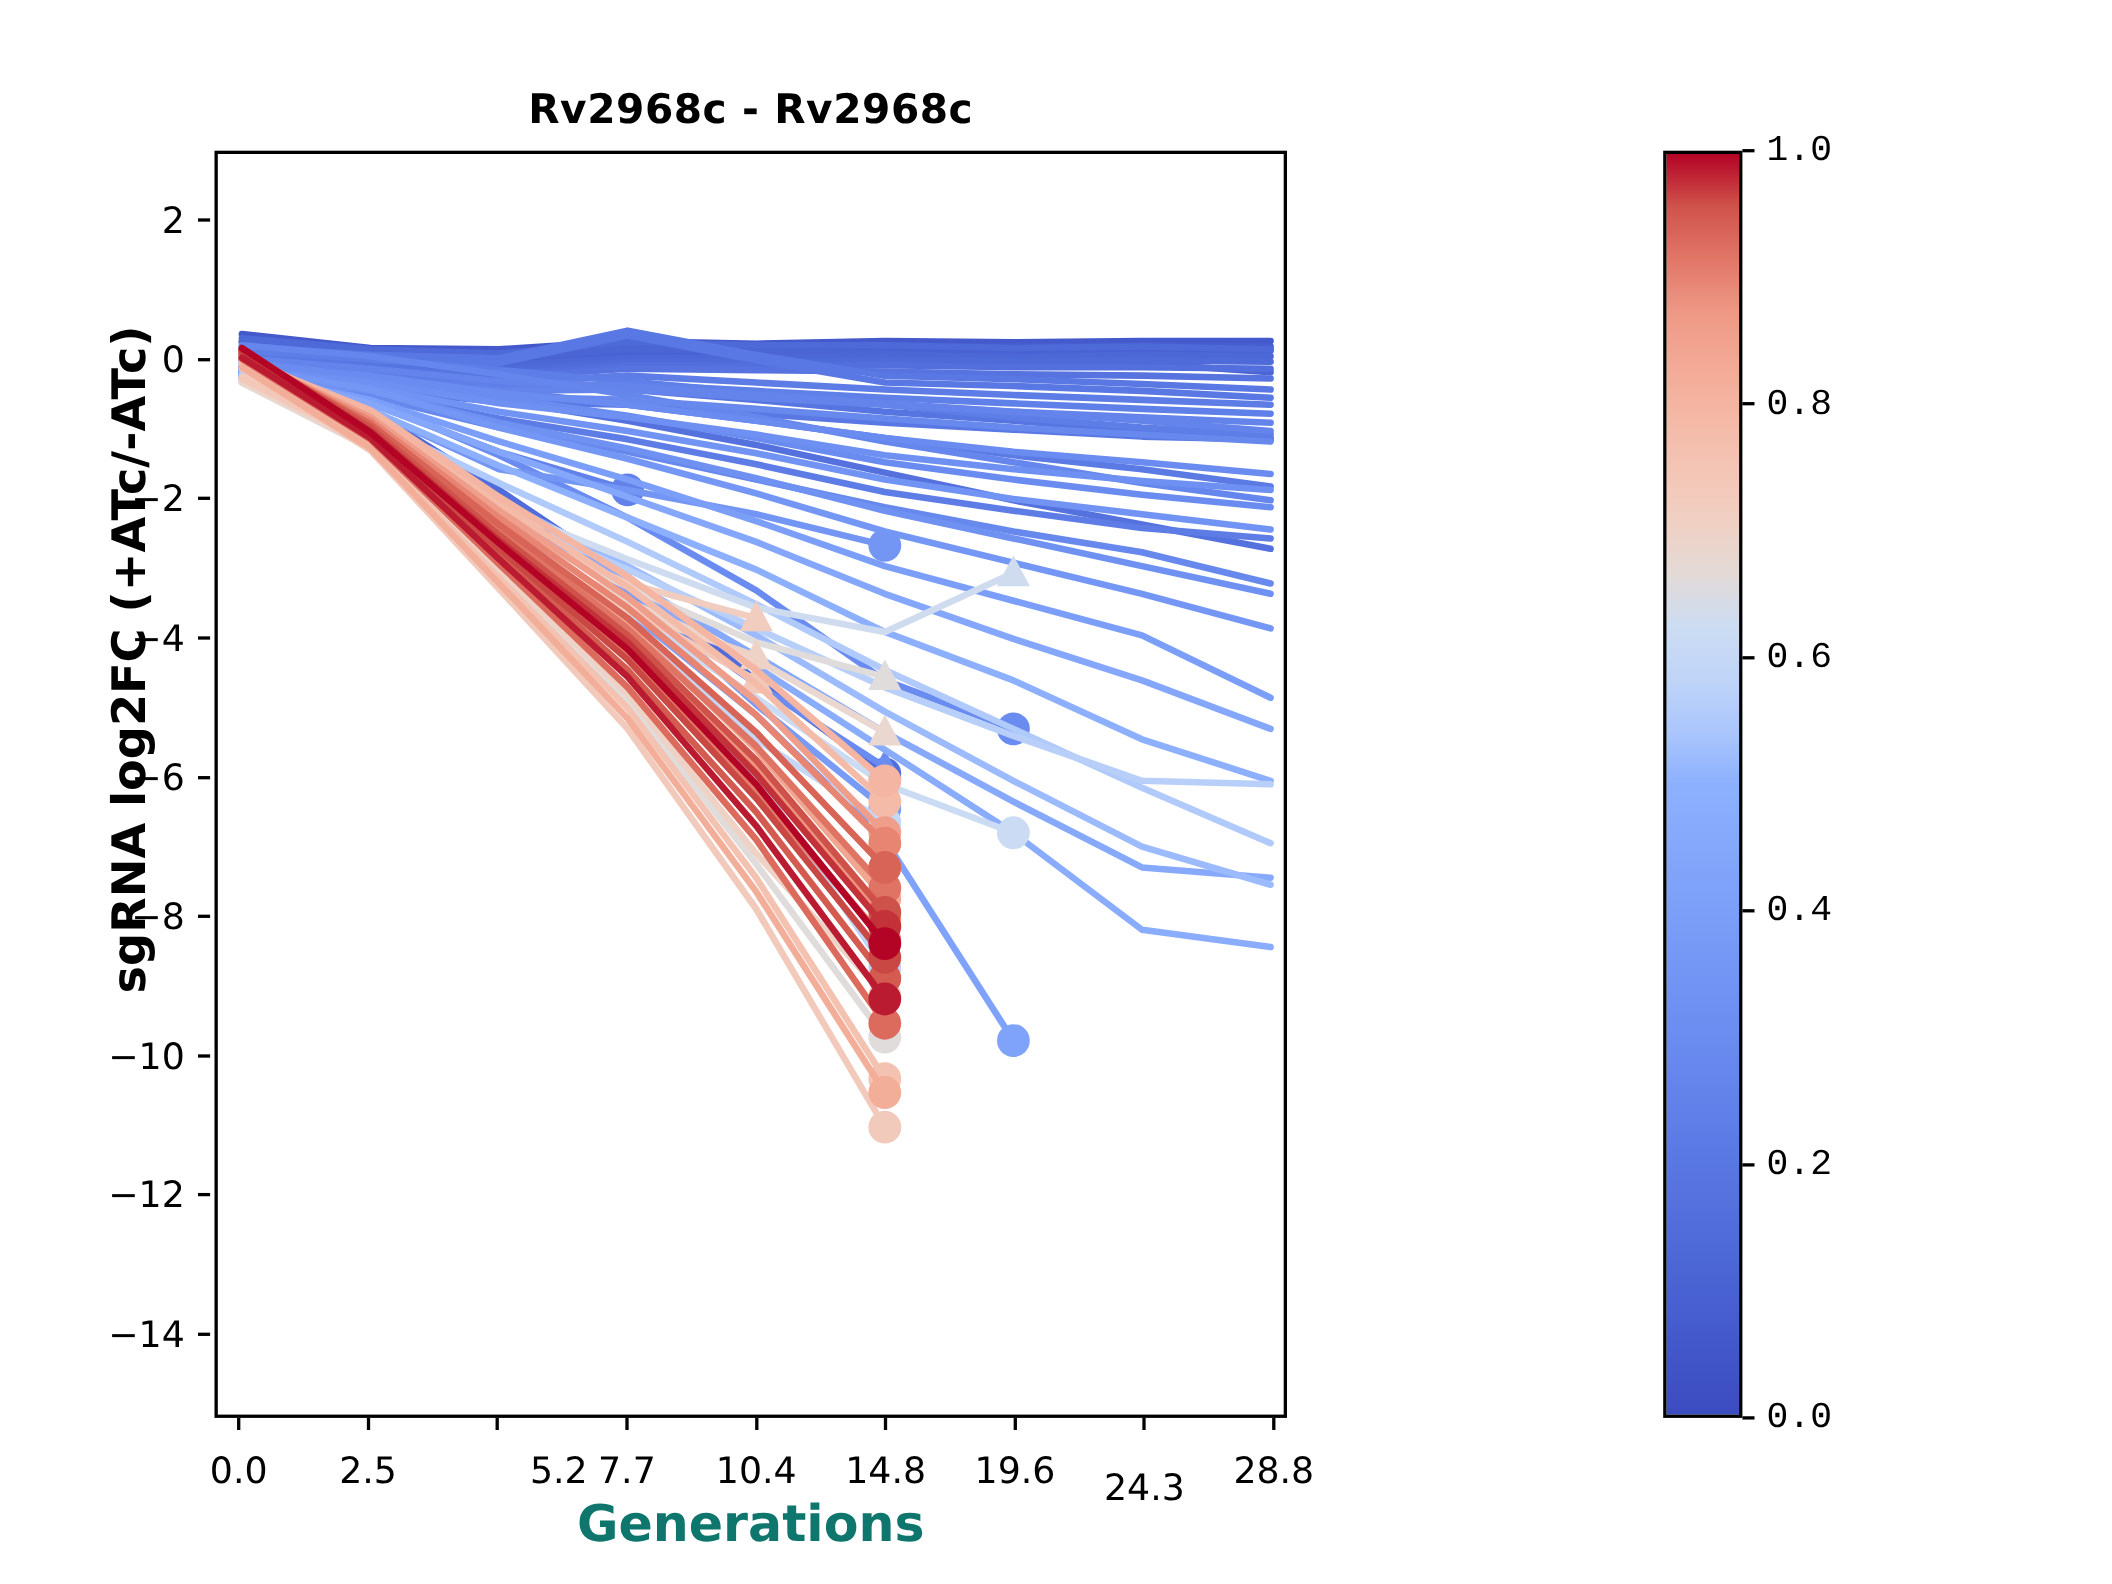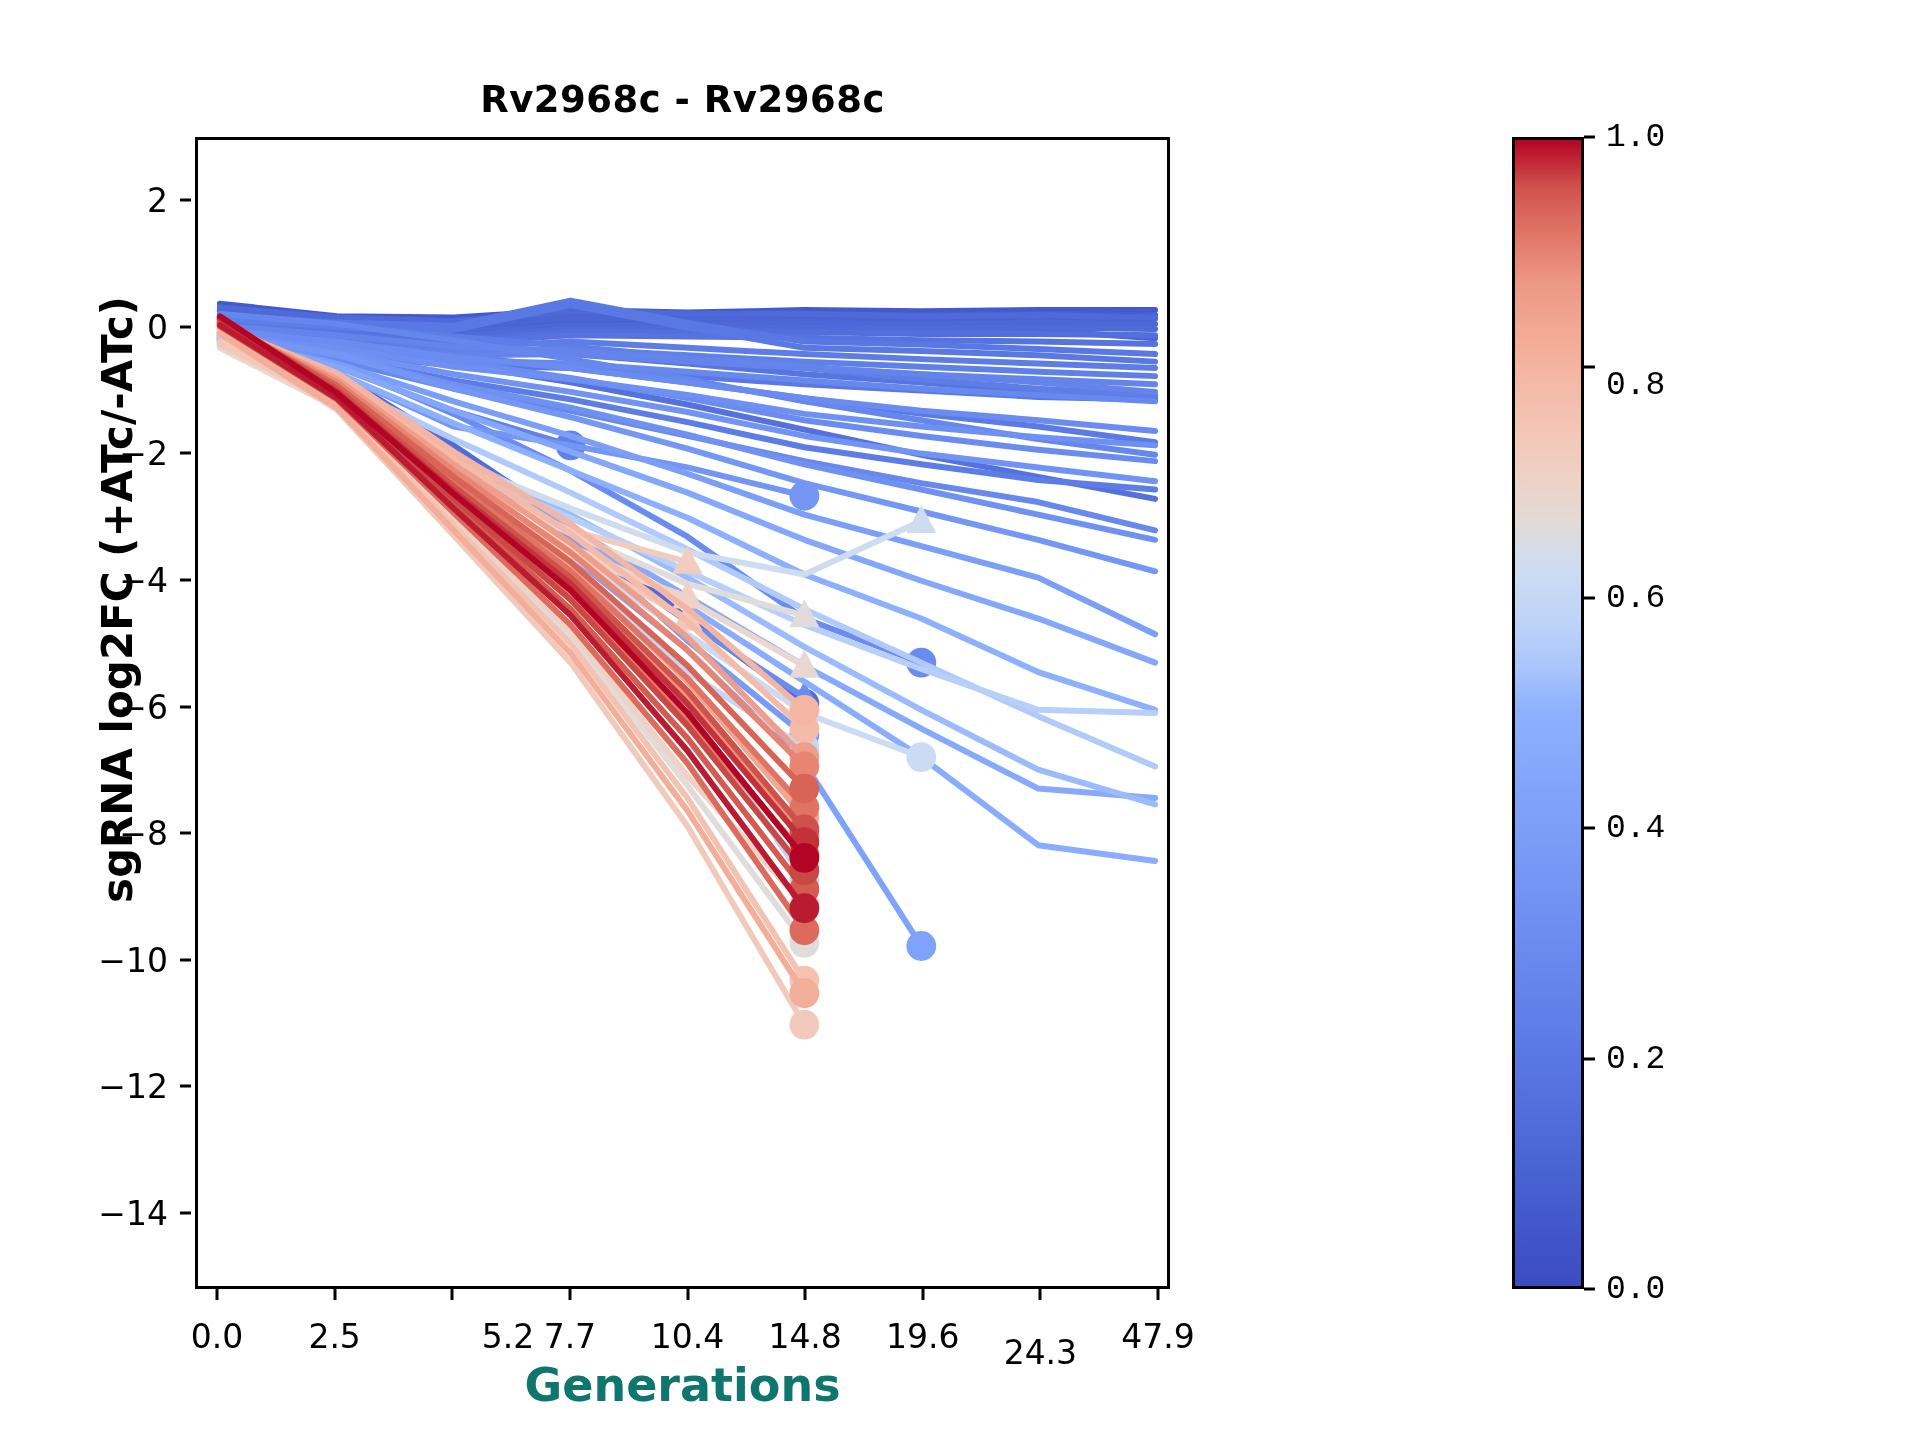--- a/index.html
+++ b/index.html
@@ -365,36 +365,36 @@
       <div class="xtick" style="left: 374.875px;">7.7</div>
       <div class="xtickmark" style="left: 374.875px;"></div>
       <div class="xtick" style="left: 492.5px;">10.4</div>
       <div class="xtickmark" style="left: 492.5px;"></div>
       <div class="xtick" style="left: 610.125px;">14.8</div>
       <div class="xtickmark" style="left: 610.125px;"></div>
       <div class="xtick" style="left: 727.75px;">19.6</div>
       <div class="xtickmark" style="left: 727.75px;"></div>
       <div class="xtick" style="left: 845.375px; margin-top: 16px;">24.3</div>
       <div class="xtickmark" style="left: 845.375px;"></div>
-      <div class="xtick" style="left: 963px;">47.9</div>
+      <div class="xtick" style="left: 963px;">28.8</div>
       <div class="xtickmark" style="left: 963px;"></div>
     </div>
   <div id="xlabel">Generations</div>
 
   <div id="colorbar-wrap">
     <div id="colorbar-gradient" style="background: linear-gradient(rgb(180, 4, 38) 0%, rgb(208, 83, 75) 4.17%, rgb(225, 118, 103) 8.33%, rgb(238, 152, 133) 12.5%, rgb(242, 169, 149) 16.67%, rgb(244, 184, 165) 20.83%, rgb(244, 197, 181) 25%, rgb(240, 208, 195) 29.17%, rgb(227, 218, 215) 33.33%, rgb(204, 220, 242) 37.5%, rgb(191, 212, 247) 41.67%, rgb(170, 198, 252) 45.83%, rgb(141, 176, 254) 50%, rgb(134, 169, 252) 54.17%, rgb(126, 161, 249) 58.33%, rgb(119, 154, 246) 62.5%, rgb(112, 146, 243) 66.67%, rgb(105, 138, 239) 70.83%, rgb(98, 130, 234) 75%, rgb(91, 121, 228) 79.17%, rgb(84, 113, 222) 83.33%, rgb(77, 104, 215) 87.5%, rgb(71, 95, 208) 91.67%, rgb(65, 85, 200) 95.83%, rgb(59, 76, 192) 100%);"></div>
   </div>
   <div id="cbar-ticks">
       <div class="cbtick" style="top: 1152px;">0.0</div>
       <div class="cbtickmark" style="top: 1152px;"></div>
       <div class="cbtick" style="top: 921.6px;">0.2</div>
       <div class="cbtickmark" style="top: 921.6px;"></div>
       <div class="cbtick" style="top: 691.2px;">0.4</div>
       <div class="cbtickmark" style="top: 691.2px;"></div>
       <div class="cbtick" style="top: 460.8px;">0.6</div>
       <div class="cbtickmark" style="top: 460.8px;"></div>
-      <div class="cbtick" style="top: 248px;">0.8</div>
+      <div class="cbtick" style="top: 231px;">0.8</div>
       <div class="cbtickmark" style="top: 230.4px;"></div>
       <div class="cbtick" style="top: 0px;">1.0</div>
       <div class="cbtickmark" style="top: 0px;"></div>
     </div>
 
 </div>
 
 </body></html>

